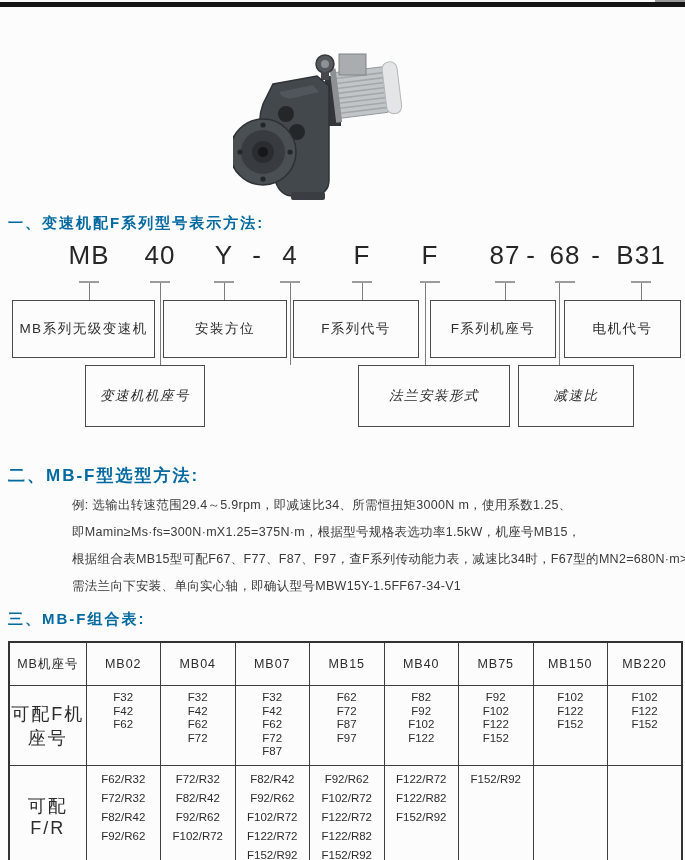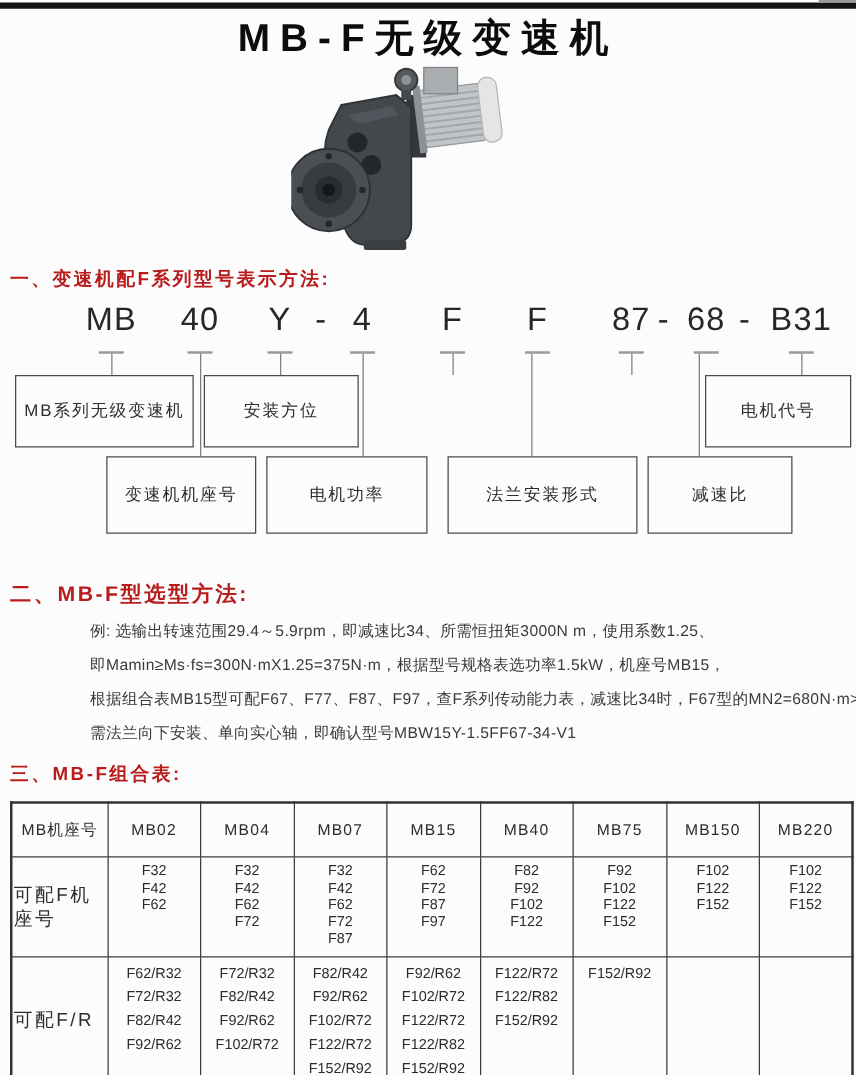--- a/index.html
+++ b/index.html
@@ -10,21 +10,21 @@
   }
   .topbar{position:absolute;left:0;top:2px;width:100%;height:5px;background:#141414;}
   .topbar-notch{position:absolute;right:0;top:0;width:30px;height:2px;background:#9a9a9a;}
   .title{
     position:absolute;left:0;top:10px;width:100%;text-align:center;
     font-size:31px;font-weight:700;letter-spacing:8px;color:#0c0c0c;white-space:nowrap;
   }
   
   .product{position:absolute;left:233px;top:52px;width:178px;height:158px;}
   
-  .h-sec{position:absolute;left:8px;font-weight:700;color:#b91c1c;white-space:nowrap;}
+  .h-sec{position:absolute;left:8px;font-weight:700;color:#0369a1;white-space:nowrap;}
   .h1{top:214px;font-size:15px;letter-spacing:2px;}
   .h2{top:464px;font-size:17px;letter-spacing:2px;}
   .h3{top:610px;font-size:15px;letter-spacing:2px;}
   
   .diagram{position:absolute;left:0;top:240px;width:659px;height:196px;}
   .code-part{
     position:absolute;top:0;transform:translateX(-50%);
     font-size:26px;color:#262626;letter-spacing:1px;white-space:nowrap;
   }
   .cp0{left:89px}.cp1{left:160px}.cp2{left:224px}.cp3{left:257px}.cp4{left:290px}
@@ -37,56 +37,55 @@
   .vl-short{height:17px;}
   .vl-long{height:82px;}
   .vl0{left:89px}.vl1{left:160px}.vl2{left:224px}.vl3{left:290px}.vl4{left:362px}
   .vl5{left:425px}.vl6{left:505px}.vl7{left:559px}.vl8{left:641px}
   .dbox{
     position:absolute;border:1px solid #4a4a4a;background:#fcfcfc;
     display:flex;align-items:center;justify-content:center;
     font-size:13.5px;color:#2d2d2d;letter-spacing:1.5px;text-align:center;white-space:nowrap;
   }
   .rowT{top:60px;height:56px;}
-  .rowB{top:125px;height:60px;}
+  .rowB{top:125px;height:60px;font-style:italic;}
   .bt0{left:12px;width:141px}.bt1{left:163px;width:122px}.bt2{left:293px;width:124px}
   .bt3{left:430px;width:124px}.bt4{left:564px;width:115px}
   .bb0{left:85px;width:118px}.bb1{left:213px;width:127px}.bb2{left:358px;width:150px}
   .bb3{left:518px;width:114px}
   
   .para{position:absolute;left:24px;top:492px;width:658px;margin-left:48px;}
   .para div{font-size:12.5px;line-height:27px;color:#3a3a3a;white-space:nowrap;letter-spacing:0.3px;}
   
   table.combo{
     position:absolute;left:8px;top:641px;width:675px;
     border-collapse:collapse;table-layout:fixed;
     border:2px solid #333333;
   }
   .combo th,.combo td{border:1px solid #3d3d3d;font-weight:400;color:#2c2c2c;}
   .combo col.c-label{width:77px;}
   .combo thead th{height:40px;font-size:12.5px;letter-spacing:1px;text-align:center;vertical-align:middle;}
-  .combo td.row-label{font-size:15px;letter-spacing:2px;vertical-align:middle;}
+  .combo td.row-label{font-size:18px;letter-spacing:2px;text-align:center;vertical-align:middle;}
   .combo td.vals{
     vertical-align:top;text-align:center;font-size:11.5px;
     white-space:pre-line;padding-top:5px;
   }
   .combo tr.r-f{height:80px;}
   .combo tr.r-f td.vals{line-height:13.5px;}
   .combo tr.r-fr{height:88px;}
   .combo tr.r-fr td.vals{line-height:19px;padding-top:4px;}
 </style>
 </head>
 <body>
 
 <div class="page">
 
   <div class="topbar"></div>
   <div class="topbar-notch"></div>
 
-  <div class="title">MB-F无级变速机</div>
 
   <div class="product">
     <svg width="178" height="158" viewBox="0 0 178 158">
 
       <rect x="92" y="24" width="16" height="50" fill="#33373b"></rect>
 
       <g transform="rotate(-7 108 44)">
         <rect x="104" y="20" width="50" height="46" rx="3" fill="#c2c5c8" stroke="#94989b" stroke-width="1"></rect>
         <g stroke="#a3a7aa" stroke-width="1.6">
           <line x1="105" y1="26" x2="153" y2="26"></line>
@@ -157,24 +156,25 @@
     <div class="vline vl-short vl2"></div>
     <div class="vline vl-long  vl3"></div>
     <div class="vline vl-short vl4"></div>
     <div class="vline vl-long  vl5"></div>
     <div class="vline vl-short vl6"></div>
     <div class="vline vl-long  vl7"></div>
     <div class="vline vl-short vl8"></div>
 
     <div class="dbox rowT bt0">MB系列无级变速机</div>
     <div class="dbox rowT bt1">安装方位</div>
+    <div class="dbox rowT bt2">F系列代号</div>
+    <div class="dbox rowT bt3">F系列机座号</div>
     <div class="dbox rowT bt4">电机代号</div>
 
     <div class="dbox rowB bb0">变速机机座号</div>
-    <div class="dbox rowB bb1">电机功率</div>
     <div class="dbox rowB bb2">法兰安装形式</div>
     <div class="dbox rowB bb3">减速比</div>
   </div>
 
   <div class="h-sec h2">二、MB-F型选型方法:</div>
   <div class="para">
     <div>例: 选输出转速范围29.4～5.9rpm，即减速比34、所需恒扭矩3000N m，使用系数1.25、</div>
     <div>即Mamin≥Ms·fs=300N·mX1.25=375N·m，根据型号规格表选功率1.5kW，机座号MB15，</div>
     <div>根据组合表MB15型可配F67、F77、F87、F97，查F系列传动能力表，减速比34时，F67型的MN2=680N·m&gt;375N·m，</div>
     <div>需法兰向下安装、单向实心轴，即确认型号MBW15Y-1.5FF67-34-V1</div>

